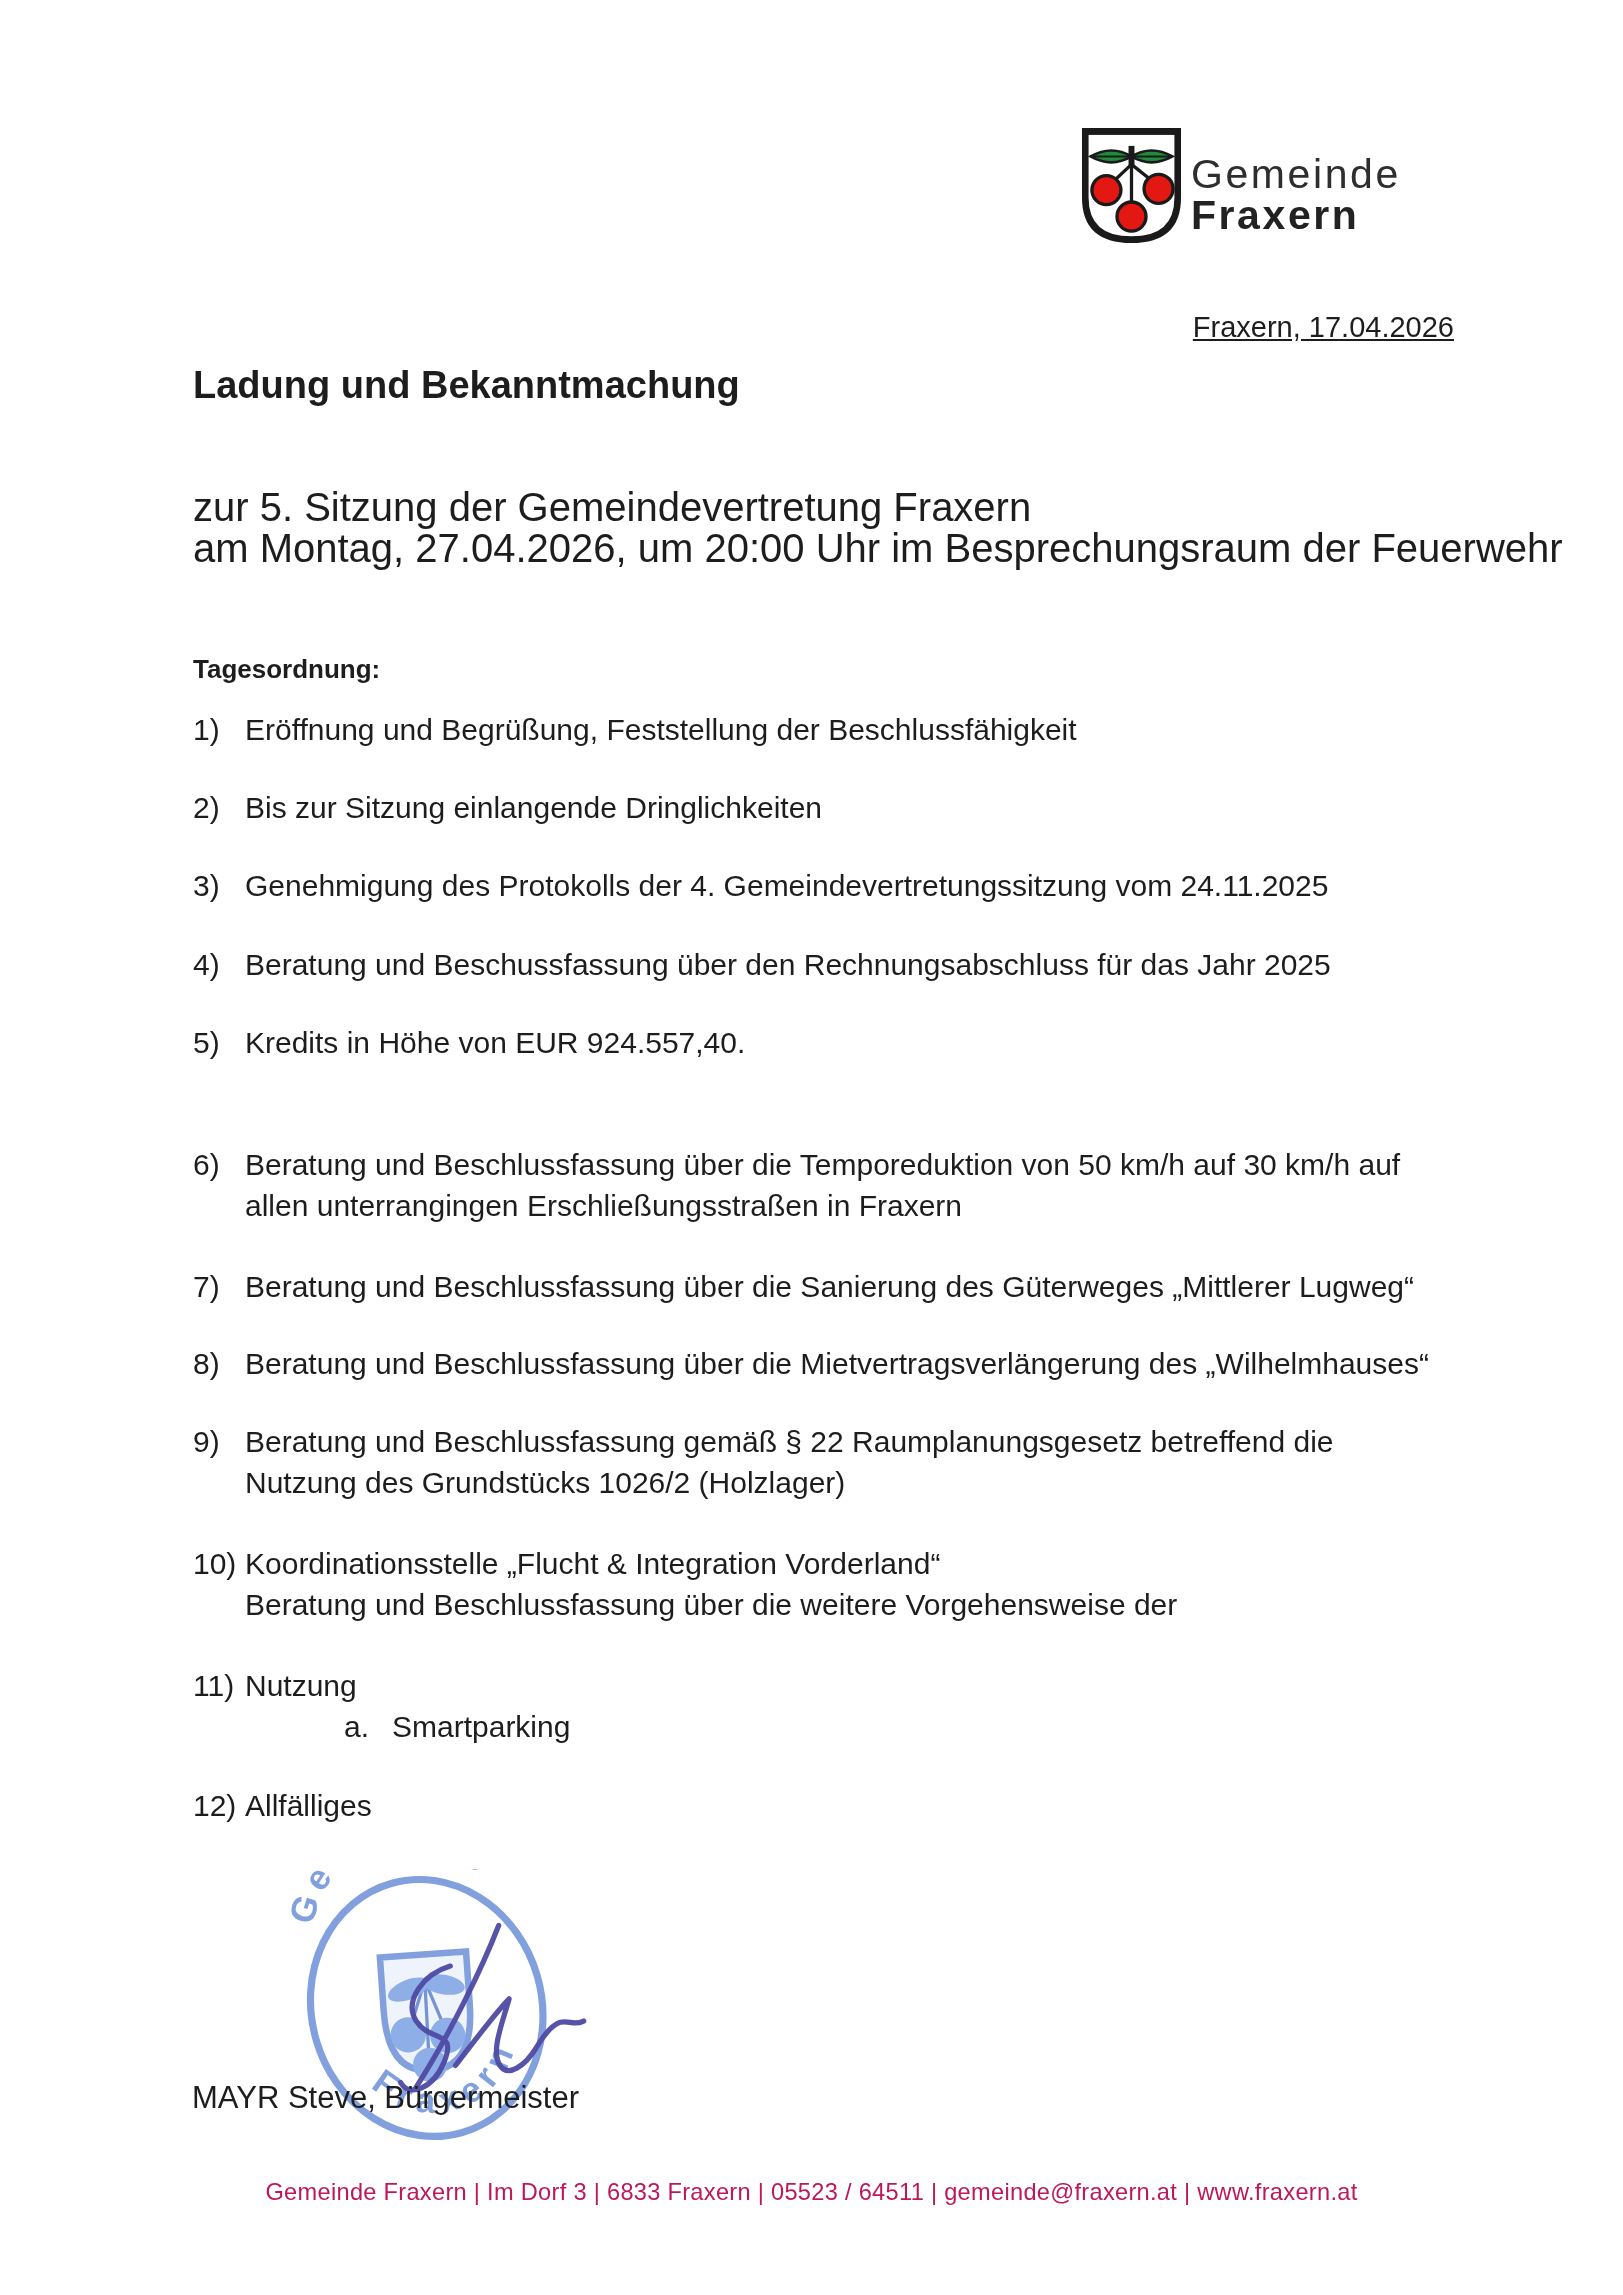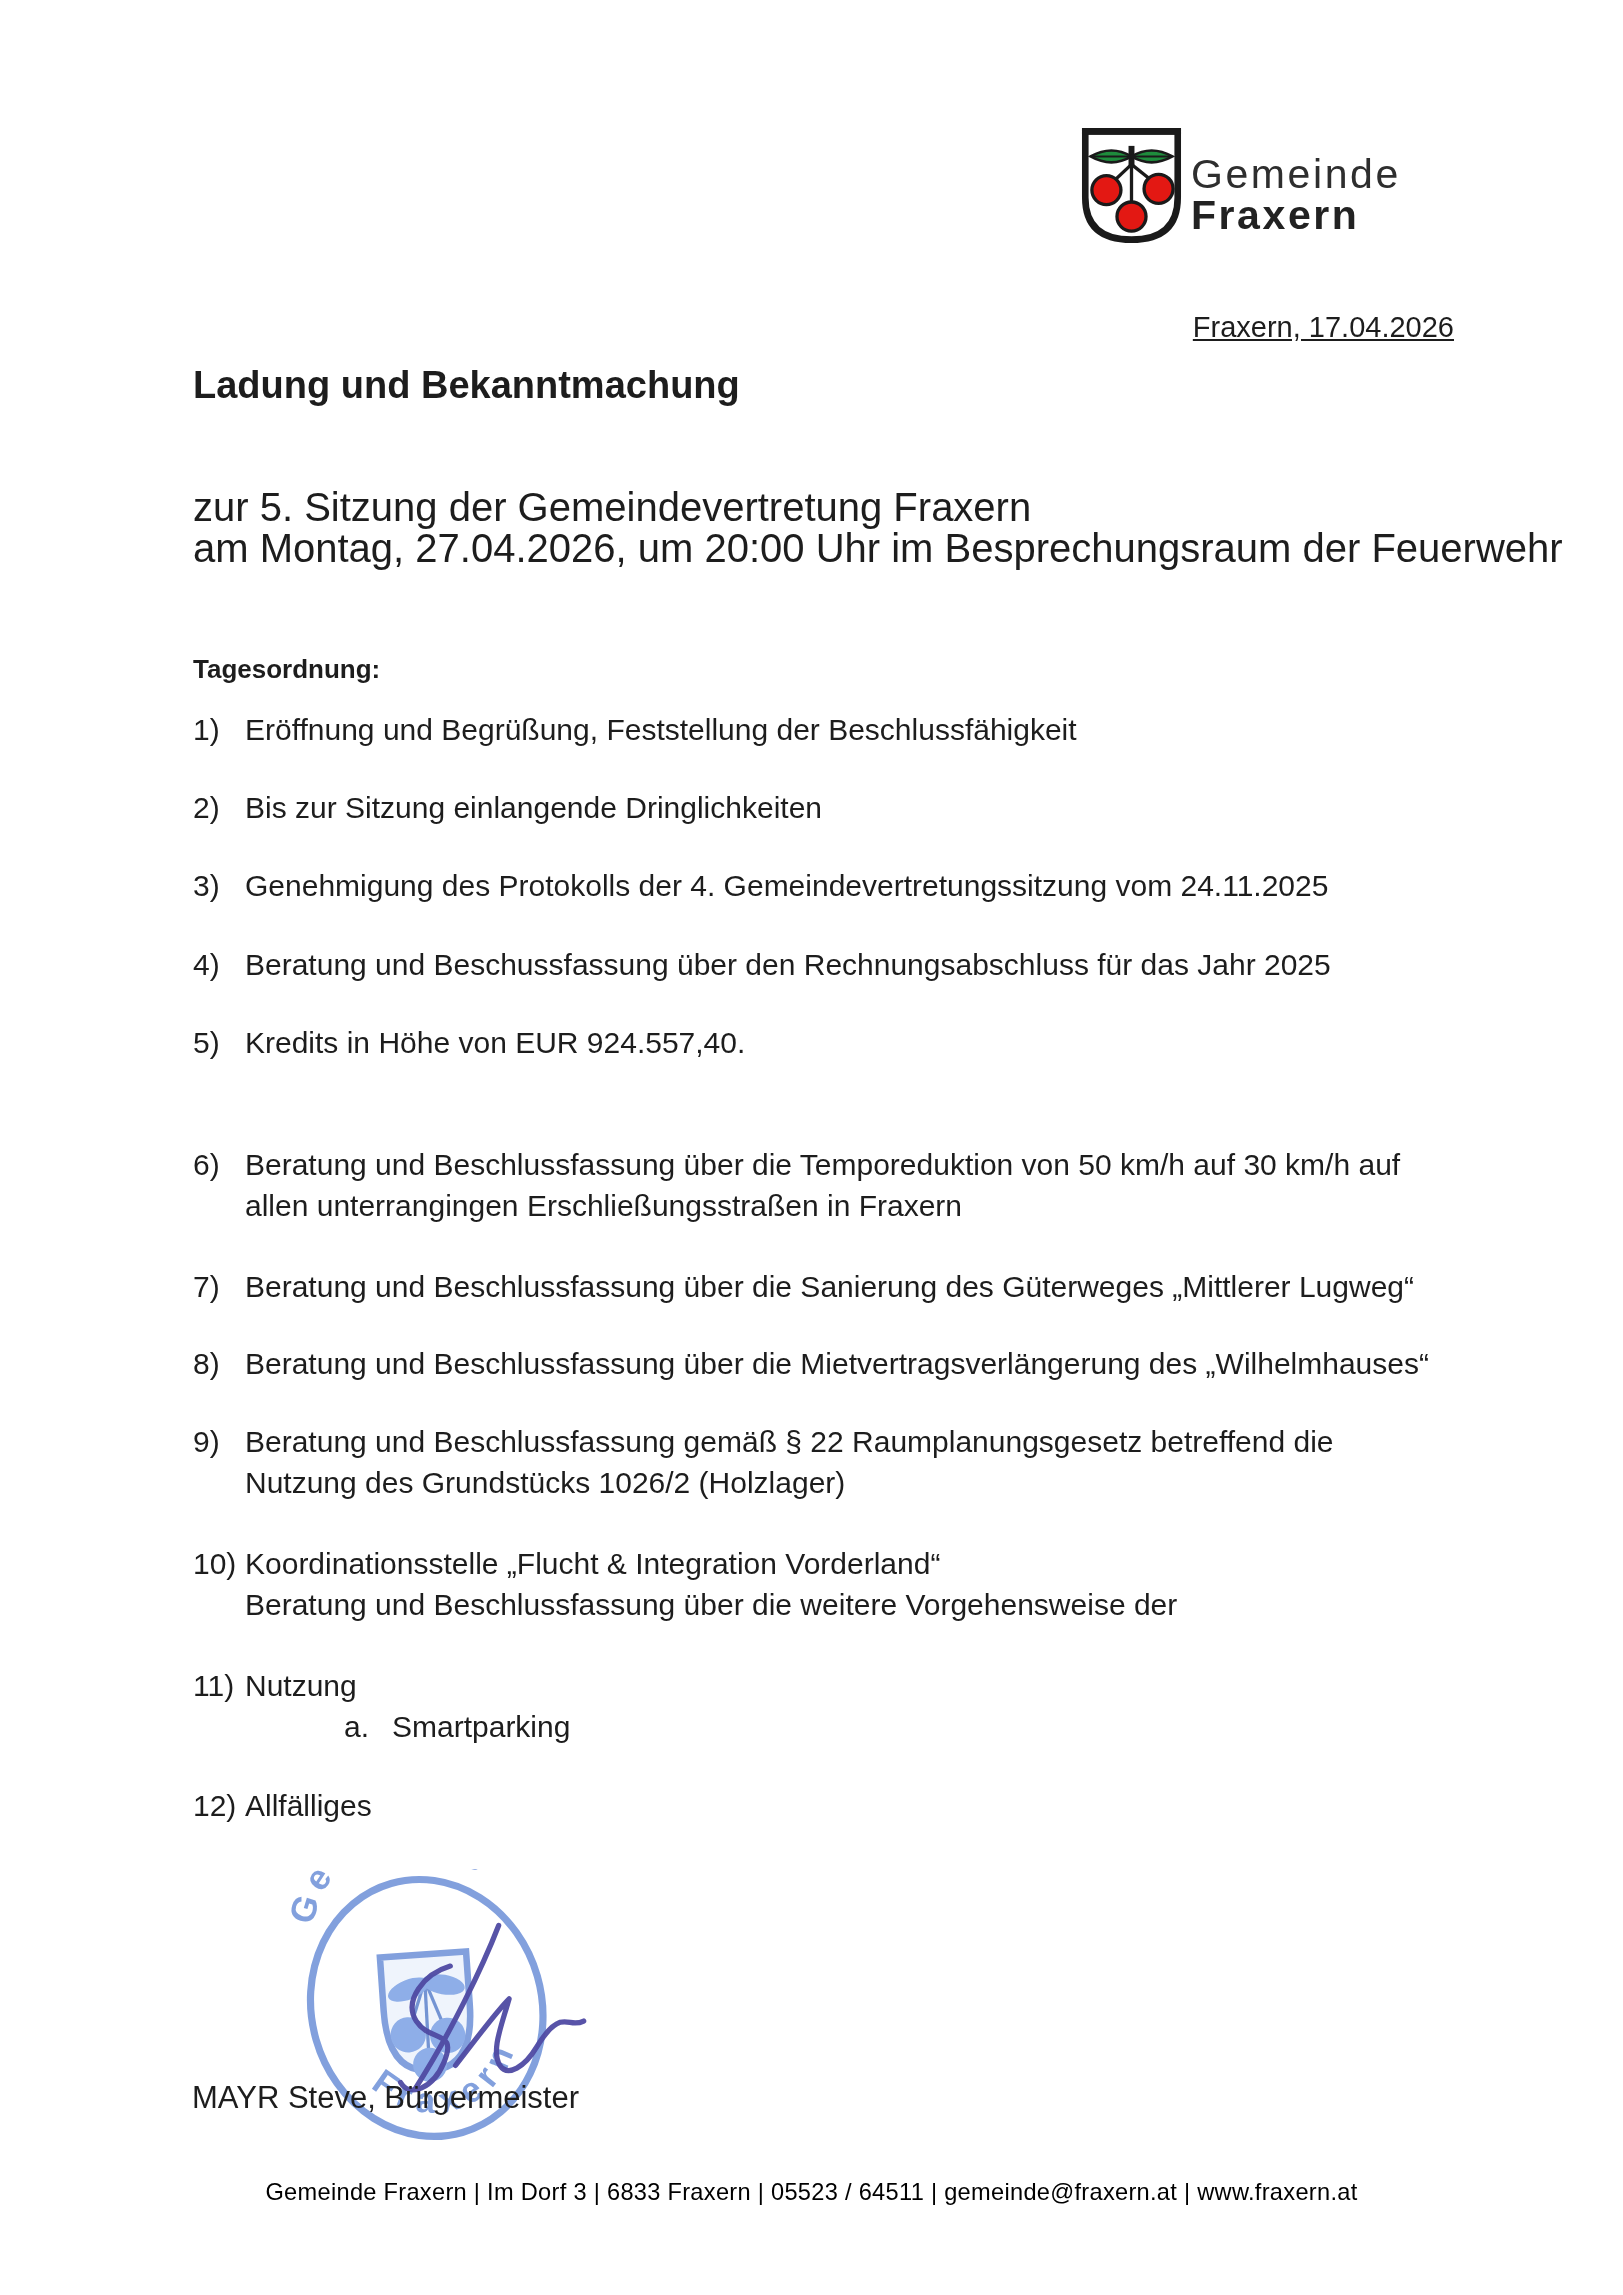--- a/index.html
+++ b/index.html
@@ -30,21 +30,21 @@
   .agenda-item .num { grid-column:1; }
   .agenda-item .line { grid-column:2; white-space:nowrap; }
   .line.sub { padding-left:99px; }
   .sub-num { display:inline-block; width:48px; }
   
   .stamp-svg { position:absolute; left:275px; top:1869px; }
   .sig-name { position:absolute; left:192px; top:2080px; font-size:31px; white-space:nowrap; }
   
   .footer {
     position:absolute; left:0; top:2179px; width:100%;
-    text-align:center; font-size:23.6px; color:#000000; letter-spacing:0.3px; white-space:nowrap;
+    text-align:center; font-size:23.6px; color:#be185d; letter-spacing:0.3px; white-space:nowrap;
   }
 </style>
 </head>
 <body>
 
 <div class="page">
 
   <div class="logo">
     <svg class="crest" viewBox="0 0 156 180">
       <path d="M8,8 H148 V108 Q148,172 78,172 Q8,172 8,108 Z" fill="#ffffff" stroke="#1a1a1a" stroke-width="10"></path>

